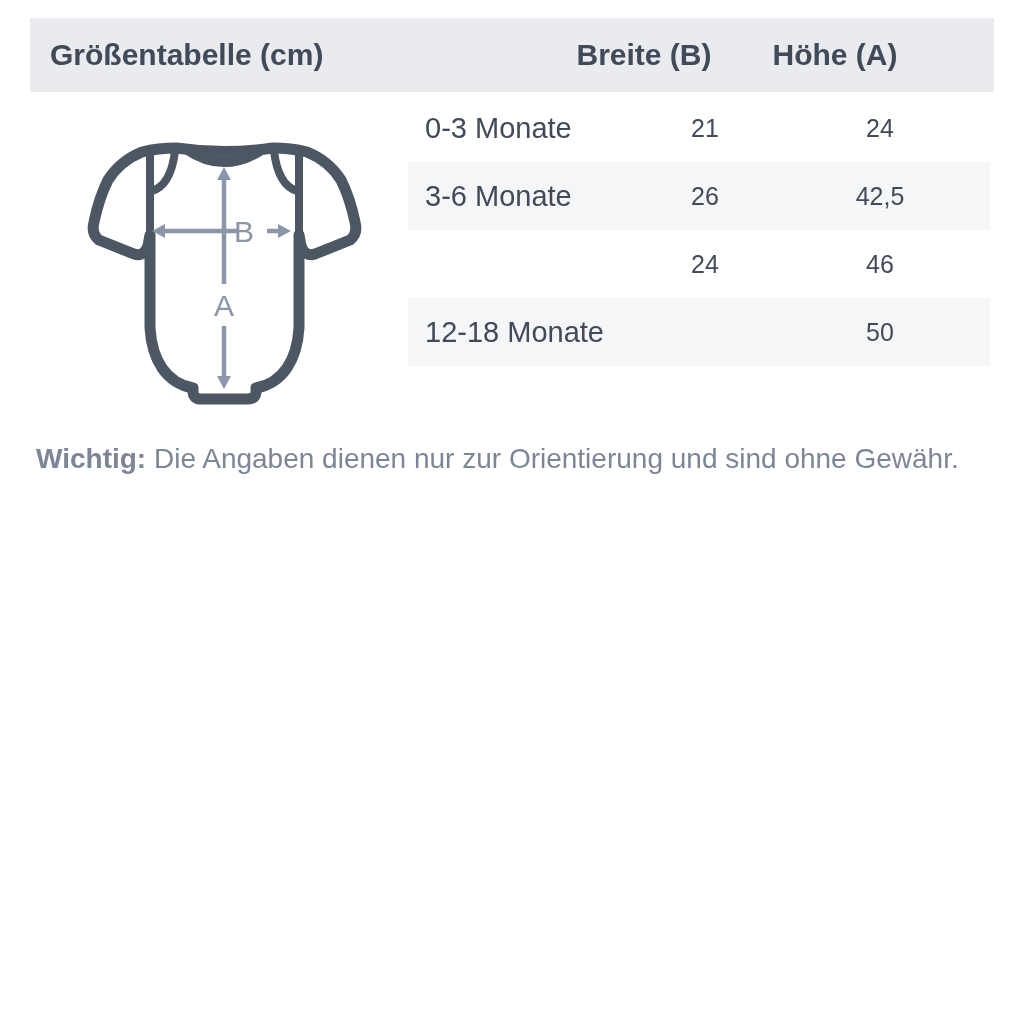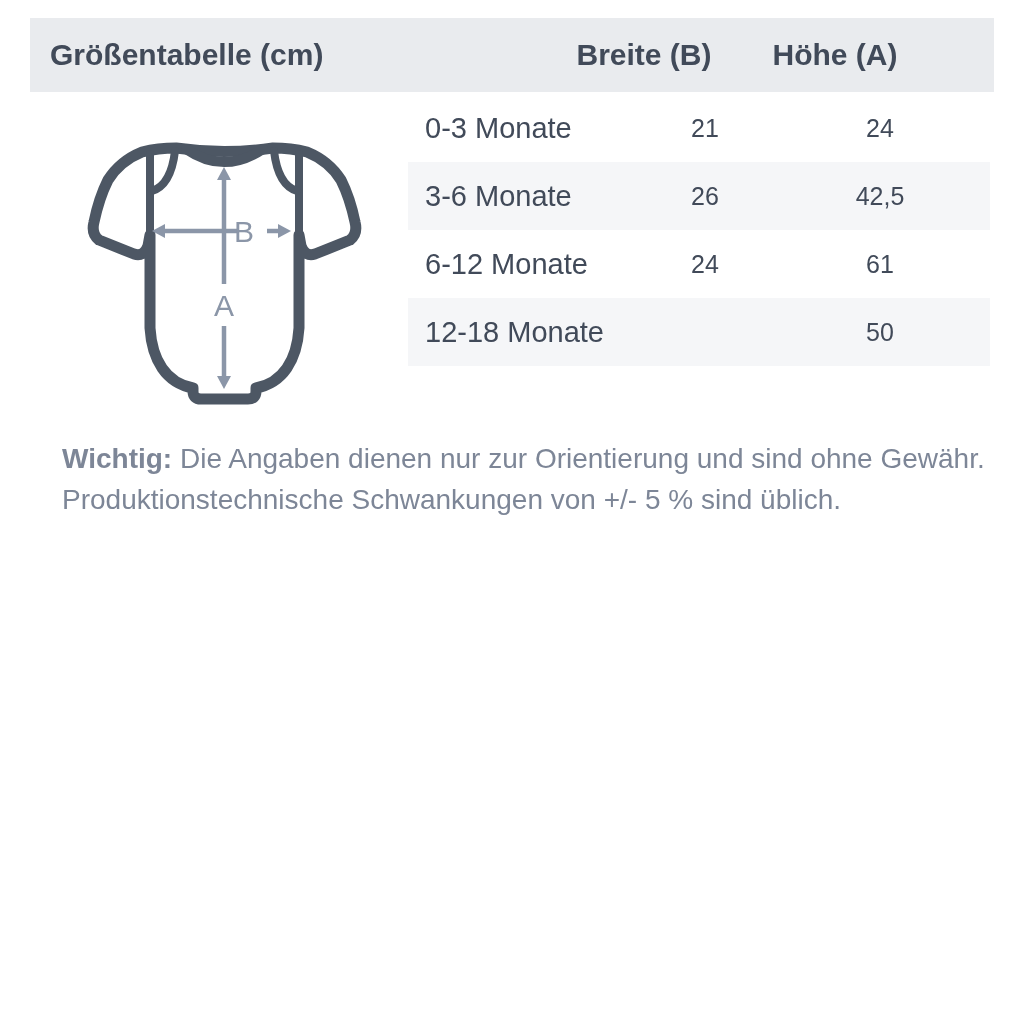--- a/index.html
+++ b/index.html
@@ -60,21 +60,21 @@
   .dim-line{fill:none;stroke:var(--arrow);stroke-width:4.5;}
   .dim-head{fill:var(--arrow);stroke:none;}
   .dim-label{
     fill:var(--arrow);
     font-family:"Liberation Sans","DejaVu Sans",sans-serif;
     font-size:30px;
   }
 
   
   .disclaimer{
-    position:absolute;left:62px;top:438px;width:930px;
+    position:absolute;left:36px;top:438px;width:930px;
     font-size:28px;line-height:41px;color:var(--text-muted);
   }
   .disclaimer b{font-weight:bold;color:var(--text-muted);}
 </style>
 </head>
 <body>
 
 <div class="canvas">
 
   <div class="band"></div>
@@ -87,23 +87,22 @@
       <span class="row-label">0-3 Monate</span>
       <span class="cell breite">21</span>
       <span class="cell hoehe">24</span>
     </div>
     <div class="row stripe">
       <span class="row-label">3-6 Monate</span>
       <span class="cell breite">26</span>
       <span class="cell hoehe">42,5</span>
     </div>
     <div class="row">
-      <span class="row-label">6-12 Monate</span>
       <span class="cell breite">24</span>
-      <span class="cell hoehe">61</span>
+      <span class="cell hoehe">46</span>
     </div>
     <div class="row stripe">
       <span class="row-label">12-18 Monate</span>
       <span class="cell hoehe">50</span>
     </div>
   </div>
 
   <div class="diagram">
     <svg viewBox="0 0 306 272">
 
@@ -156,16 +155,15 @@
         <polygon class="dim-head" points="166,29 159,42 173,42"></polygon>
         <polygon class="dim-head" points="166,251 159,238 173,238"></polygon>
         <text class="dim-label" x="166" y="178" text-anchor="middle">A</text>
       </g>
     </svg>
   </div>
 
   <p class="disclaimer">
     <b>Wichtig:</b>
     <span>Die Angaben dienen nur zur Orientierung und sind ohne Gewähr.</span><br>
-    <span>Produktionstechnische Schwankungen von +/- 5 % sind üblich.</span>
   </p>
 
 </div>
 
 </body></html>

